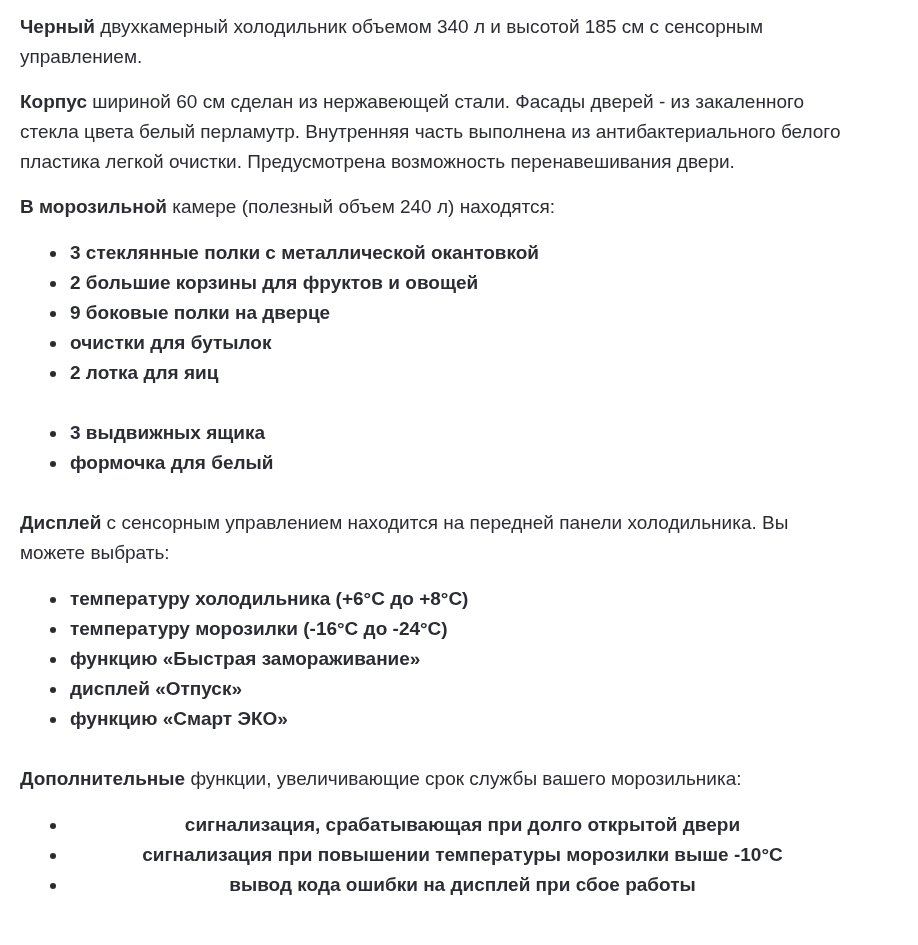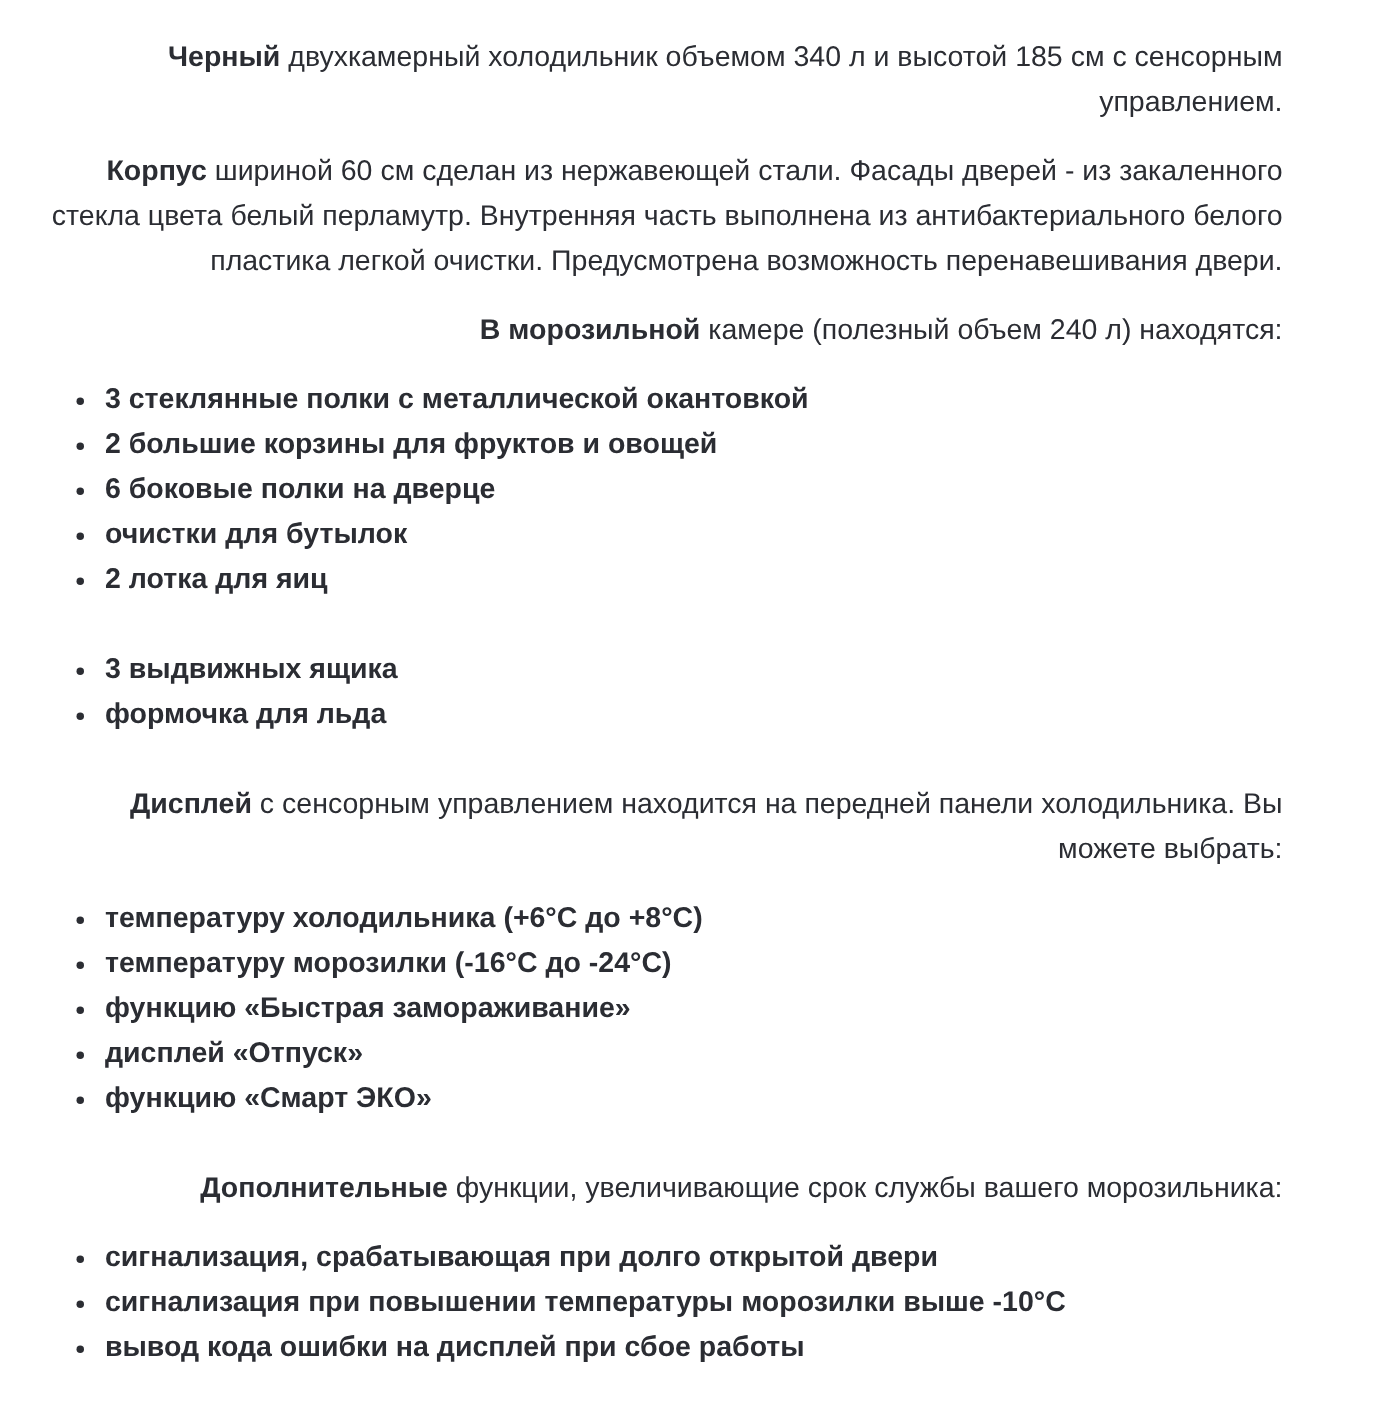--- a/index.html
+++ b/index.html
@@ -12,68 +12,68 @@
     color: #2b2d33;
     font-size: 19px;
     line-height: 30px;
     -webkit-font-smoothing: antialiased;
   }
   .content {
     padding: 8px 20px 14px 20px;
     max-width: 835px;
   }
   .para {
-    margin: 16px 0 15px 0;
-    text-align: right;
+    margin: 4px 0 15px 0;
   }
   .para strong {
     font-weight: 700;
   }
   ul.feature-list {
     margin: 16px 0 30px 0;
     padding: 0 0 0 48px;
     list-style-type: disc;
   }
   ul.feature-list li {
     margin: 0;
     padding-left: 2px;
     font-weight: bold;
   }
   .sec:last-child ul.feature-list {
     margin-bottom: 0;
+    text-align: center;
   }
 </style>
 </head>
 <body>
 
 <div class="content">
 
   <section class="sec">
     <p class="para"><strong>Черный</strong><span> двухкамерный холодильник объемом 340 л и высотой 185 см с сенсорным управлением.</span></p>
   </section>
 
   <section class="sec">
     <p class="para"><strong>Корпус</strong><span> шириной 60 см сделан из нержавеющей стали. Фасады дверей - из закаленного стекла цвета белый перламутр. Внутренняя часть выполнена из антибактериального белого пластика легкой очистки. Предусмотрена возможность перенавешивания двери.</span></p>
   </section>
 
   <section class="sec">
     <p class="para"><strong>В морозильной</strong><span> камере (полезный объем 240 л) находятся:</span></p>
     <ul class="feature-list">
       <li>3 стеклянные полки с металлической окантовкой</li>
       <li>2 большие корзины для фруктов и овощей</li>
-      <li>6 боковые полки на дверце</li>
+      <li>9 боковые полки на дверце</li>
       <li>очистки для бутылок</li>
       <li>2 лотка для яиц</li>
     </ul>
   </section>
 
   <section class="sec">
     <ul class="feature-list">
       <li>3 выдвижных ящика</li>
-      <li>формочка для льда</li>
+      <li>формочка для белый</li>
     </ul>
   </section>
 
   <section class="sec">
     <p class="para"><strong>Дисплей</strong><span> с сенсорным управлением находится на передней панели холодильника. Вы можете выбрать:</span></p>
     <ul class="feature-list">
       <li>температуру холодильника (+6°C до +8°C)</li>
       <li>температуру морозилки (-16°C до -24°C)</li>
       <li>функцию «Быстрая замораживание»</li>
       <li>дисплей «Отпуск»</li>

